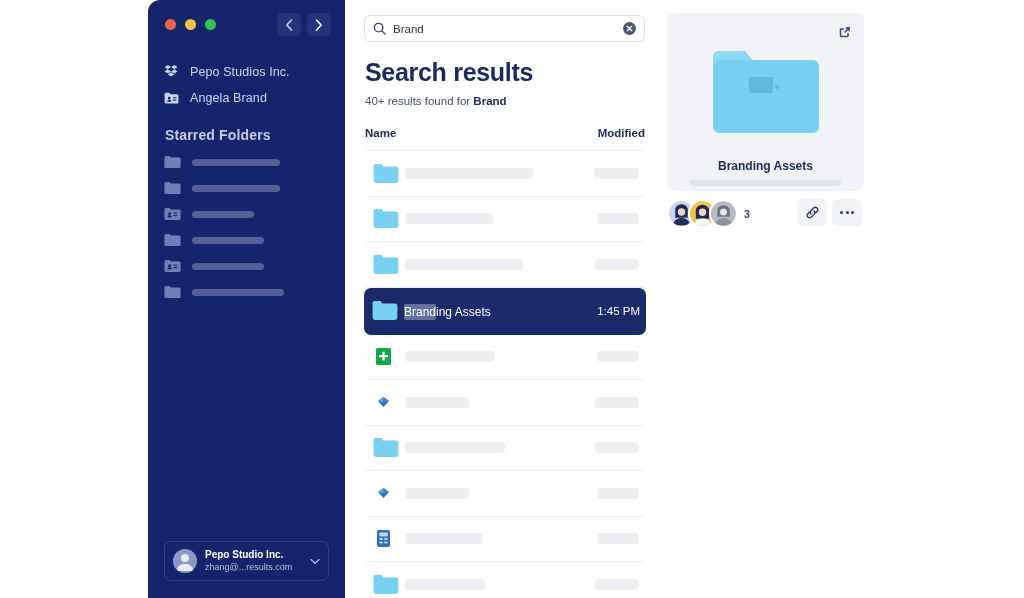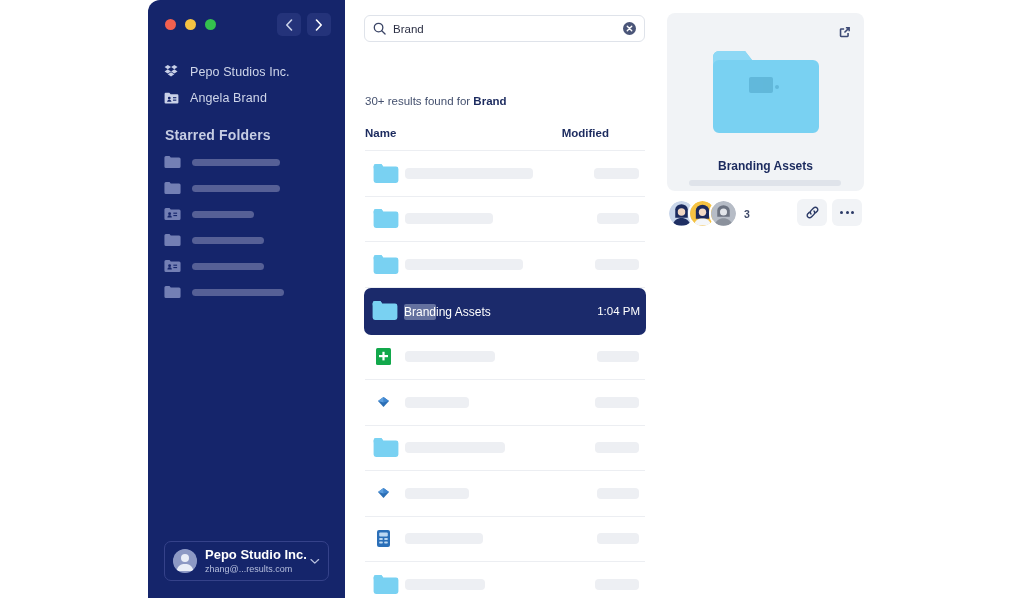--- a/index.html
+++ b/index.html
@@ -117,21 +117,21 @@
     gap: 8px;
   }
   #account-avatar {
     width: 24px; height: 24px; border-radius: 50%;
     background: #6b7ab5;
     overflow: hidden;
     flex: 0 0 auto;
     position: relative;
   }
   .acc-text { flex: 1 1 auto; min-width: 0; line-height: 1.25; }
-  .acc-name { color: #ffffff; font-size: 13px; font-weight: bold; white-space: nowrap; }
+  .acc-name { color: #ffffff; font-size: 10px; font-weight: bold; white-space: nowrap; }
   .acc-mail { color: #b6bfdd; font-size: 9px; white-space: nowrap; }
 
   
   #results {
     position: absolute;
     left: 197px;
     top: 2px;
     width: 320px;
     height: 598px;
     background: #ffffff;
@@ -172,21 +172,21 @@
     top: 93px;
     font-size: 11.5px;
     color: #44506e;
   }
   #result-count b { color: #1b2a5e; }
 
   #list-header {
     position: absolute;
     left: 20px;
     top: 125px;
-    width: 244px;
+    width: 280px;
     display: flex;
     justify-content: space-between;
     font-size: 11.5px;
     font-weight: bold;
     color: #1b2a5e;
     gap: 24px;
   }
   #header-rule {
     position: absolute;
     left: 20px;
@@ -443,23 +443,24 @@
         <circle cx="6" cy="6" r="4.6" fill="none" stroke="#3b4566" stroke-width="1.4"></circle>
         <path d="M9.4 9.4 L13 13" stroke="#3b4566" stroke-width="1.4" stroke-linecap="round"></path>
       </svg>
       <span id="search-value" placeholder="Search">Brand</span>
       <svg id="clear-btn" viewBox="0 0 14 14">
         <circle cx="7" cy="7" r="7" fill="#4a5578"></circle>
         <path d="M4.6 4.6 L9.4 9.4 M9.4 4.6 L4.6 9.4" stroke="#ffffff" stroke-width="1.5" stroke-linecap="round"></path>
       </svg>
     </div>
 
+    <div id="page-title">Search results</div>
 
     <div id="result-count">
-      <span>30+ results found for </span><b>Brand</b>
+      <span>40+ results found for </span><b>Brand</b>
     </div>
 
     <div id="list-header">
       <span>Name</span>
       <span>Modified</span>
     </div>
     <div id="header-rule"></div>
 
     <div id="row-list">
         <div class="row">
@@ -506,21 +507,21 @@
         </div>
         <div class="row selected">
           <span class="icon-slot">
             <svg width="26" height="21" viewBox="0 0 26 21">
               <path d="M0.6 3.4 A2.4 2.4 0 0 1 3 1 H8.4 L10.2 3.6 H23 A2.4 2.4 0 0 1 25.4 6 V17.6 A2.4 2.4 0 0 1 23 20 H3 A2.4 2.4 0 0 1 0.6 17.6 Z" fill="#79d1f2"></path>
               <path d="M0.6 3.4 A2.4 2.4 0 0 1 3 1 H8.4 L10.2 3.6 H3 A2.4 2.4 0 0 0 0.6 6 Z" fill="#79d1f2" opacity="0.75"></path>
             </svg>
           </span>
           <span class="name-slot"><span class="row-name"><span class="hl">Brand</span>ing Assets</span></span>
           <span class="mod-slot">
-            <span class="row-mod">1:04 PM</span>
+            <span class="row-mod">1:45 PM</span>
           </span>
         </div>
         <div class="row">
           <span class="icon-slot">
             <svg width="21" height="25" viewBox="0 0 21 25">
               <rect x="3" y="4" width="15" height="17" rx="1.5" fill="#12a84b"></rect>
               <rect x="6" y="11" width="9" height="2.2" fill="#ffffff"></rect>
               <rect x="9.4" y="7.8" width="2.2" height="8.6" fill="#ffffff"></rect>
             </svg>
           </span>

